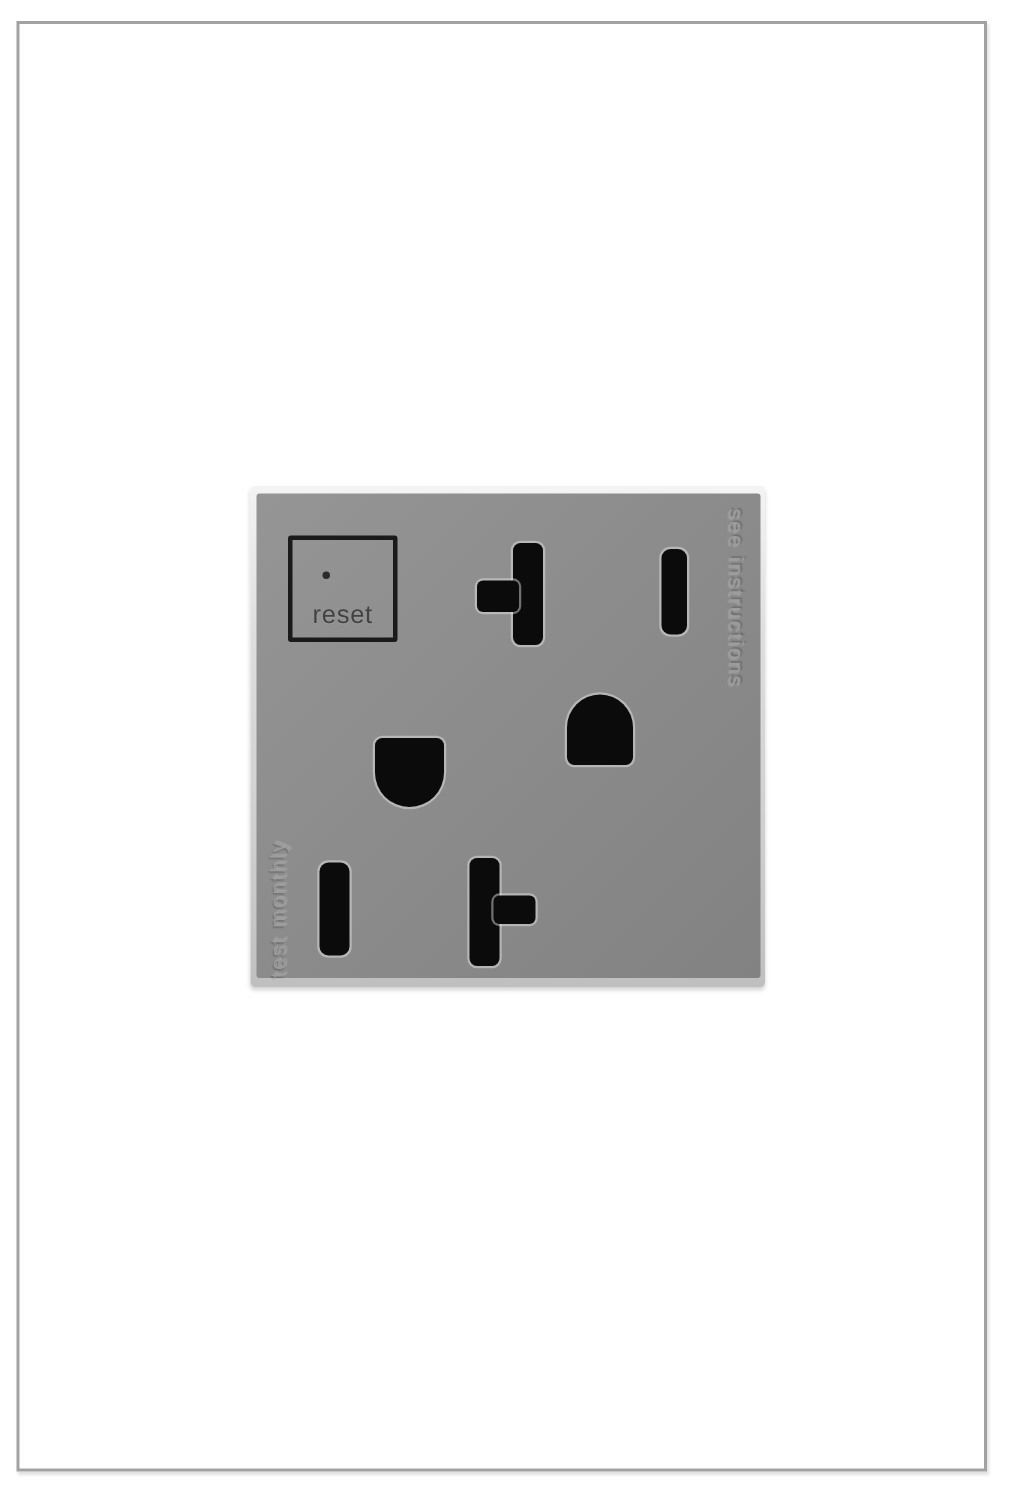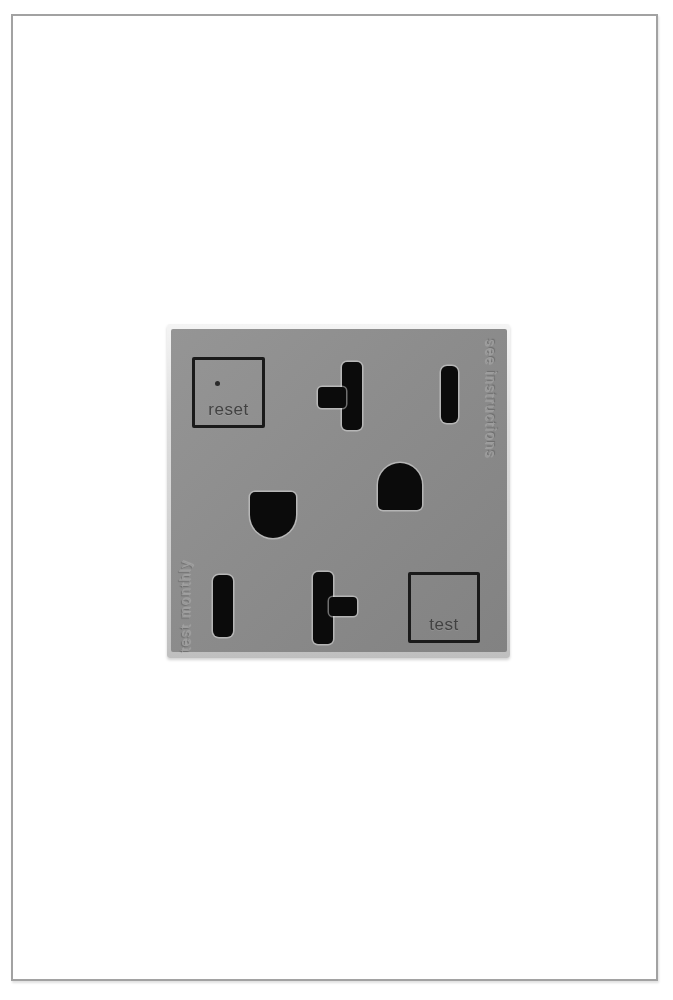--- a/index.html
+++ b/index.html
@@ -101,22 +101,19 @@
         <div class="slot top-ground"></div>
       </div>
 
       <div>
         <div class="slot bottom-ground"></div>
         <div class="slot bottom-hot"></div>
         <div class="slot bottom-neutral-bar"></div>
         <div class="slot bottom-neutral-arm"></div>
       </div>
 
-      <div class="sq-button test-button">
-        <span class="btn-label">test</span>
-      </div>
 
       <div class="embossed embossed-right">see instructions</div>
       <div class="embossed embossed-left">test monthly</div>
 
     </div>
   </div>
 </div>
 
 </body></html>

